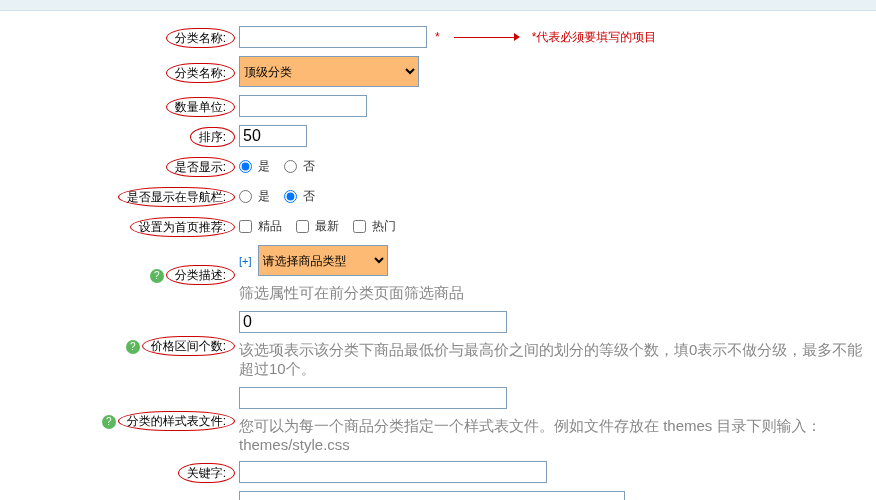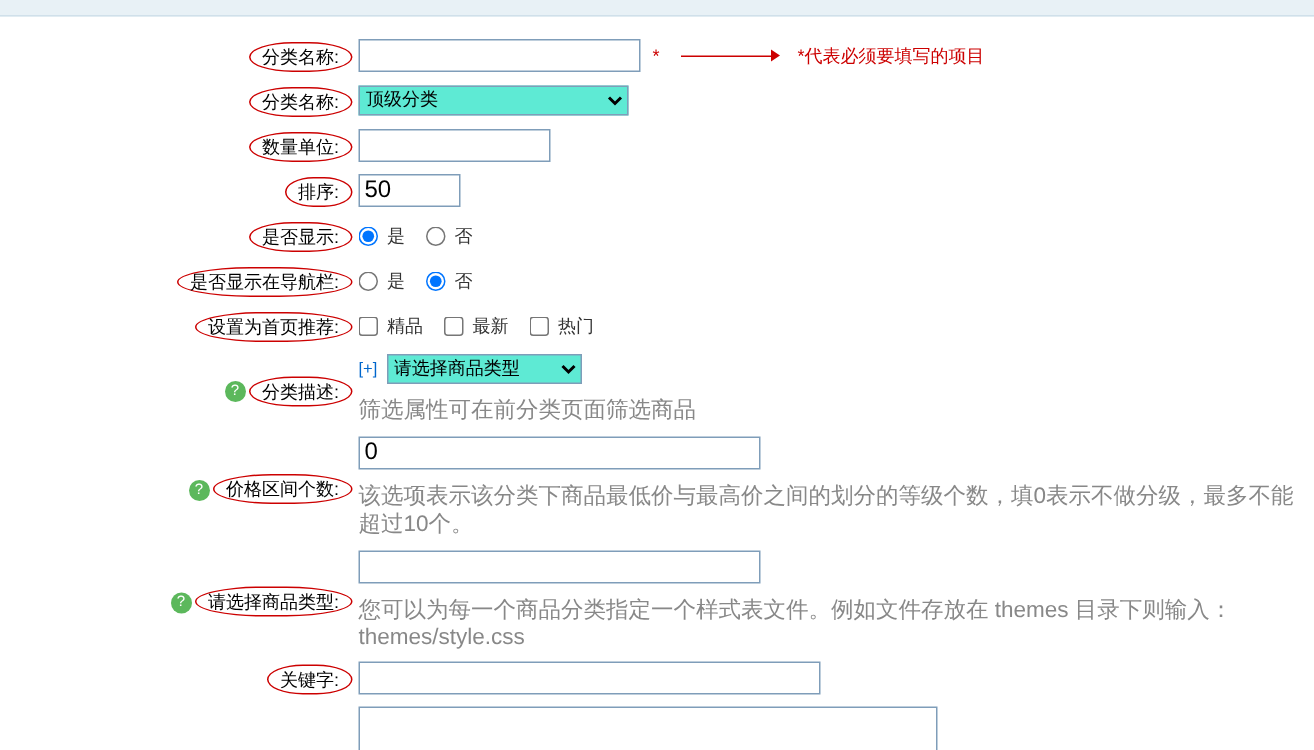--- a/index.html
+++ b/index.html
@@ -3,21 +3,21 @@
 <meta charset="utf-8">
 <style>
 body{margin:0;padding:0;font-family:Arial,"Microsoft YaHei",sans-serif;font-size:12px;color:#333;background:#fff}
 .topbar{height:10px;background:#e8f1f6;border-bottom:1px solid #d0e0ea}
 .form-wrap{width:876px;padding:15px 0 10px 0}
 .form-row{display:flex;align-items:center;margin-bottom:8px}
 .lbl-col{width:235px;text-align:right;padding-right:4px;padding-top:2px;position:relative}
 .lbl{display:inline-block;border:1px solid #c00;border-radius:50%/60%;padding:1px 8px;color:#000;font-size:12px;line-height:16px}
 .ctl-col{display:flex;align-items:center;flex-wrap:wrap;gap:4px;flex:1}
 .txt-in{border:1px solid #7f9db9;height:20px;padding:0 3px;font-size:16px;font-family:inherit}
-.sel{border:1px solid #7f9db9;height:20px;font-size:12px;background:#5eead4;font-family:Liberation Mono, monospace}
+.sel{border:1px solid #7f9db9;height:31px;font-size:12px;background:#fdba74;font-family:Liberation Serif, serif}
 .w180{width:180px}.w120{width:120px}.w60{width:60px}.w260{width:260px}.w300{width:300px}
 .req{color:#c00;margin-left:4px}
 .arrow{display:inline-flex;align-items:center;margin-left:10px}
 .arrow-line{display:inline-block;width:60px;height:1px;background:#c00}
 .arrow-head{display:inline-block;width:0;height:0;border-left:6px solid #c00;border-top:4px solid transparent;border-bottom:4px solid transparent}
 .note{color:#c00;margin-left:8px}
 .radio-g{display:flex;align-items:center;gap:4px}
 .radio-g label{margin-right:10px}
 .chk-g{display:flex;align-items:center;gap:4px}
 .chk-g label{margin-right:10px}
@@ -114,21 +114,21 @@
 
   <div class="form-row">
     <div class="lbl-col"><span class="help-icon">?</span><span class="lbl">价格区间个数:</span></div>
     <div class="ctl-col">
       <input class="txt-in w260" value="0" style="">
       <div class="hint">该选项表示该分类下商品最低价与最高价之间的划分的等级个数，填0表示不做分级，最多不能超过10个。</div>
     </div>
   </div>
 
   <div class="form-row">
-    <div class="lbl-col"><span class="help-icon">?</span><span class="lbl">请选择商品类型:</span></div>
+    <div class="lbl-col"><span class="help-icon">?</span><span class="lbl">分类的样式表文件:</span></div>
     <div class="ctl-col">
       <input class="txt-in w260" value="" style="">
       <div class="hint">您可以为每一个商品分类指定一个样式表文件。例如文件存放在 themes 目录下则输入：themes/style.css</div>
     </div>
   </div>
 
   <div class="form-row">
     <div class="lbl-col"><span class="lbl">关键字:</span></div>
     <div class="ctl-col">
       <input class="txt-in w300" value="" style="">

